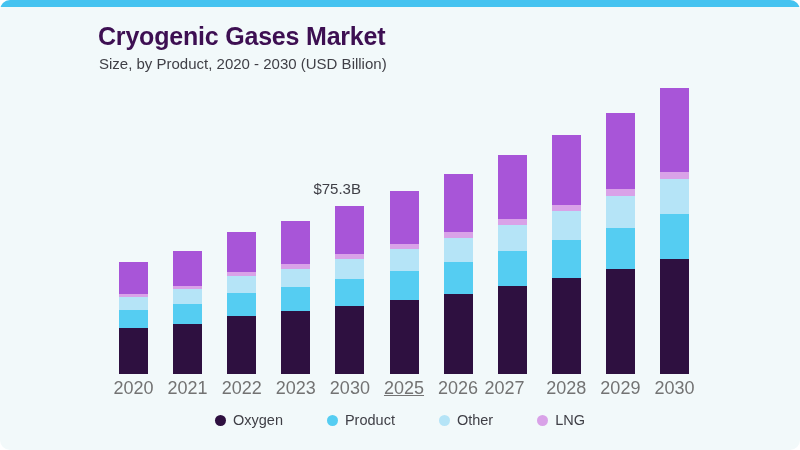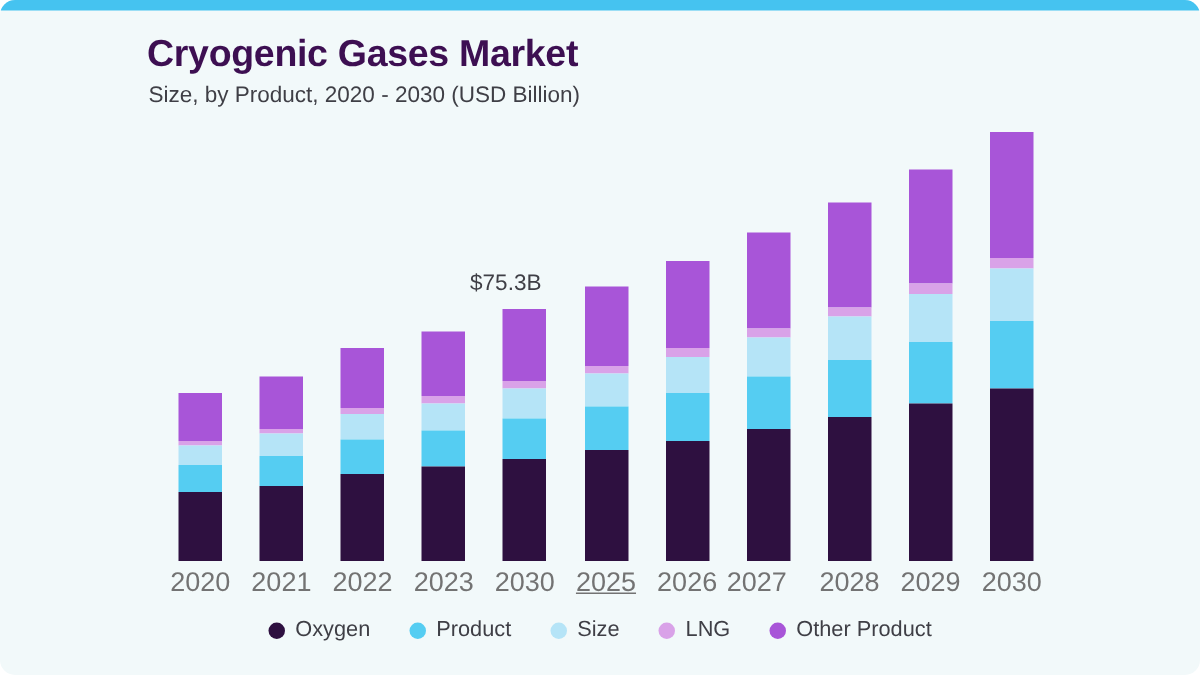--- a/index.html
+++ b/index.html
@@ -42,21 +42,21 @@
     font-size:18px;color:#737373;
   }
   #annotation{
     position:absolute;
     font-size:15px;color:#3f3f46;
     white-space:nowrap;
   }
   #legend{
     position:absolute;left:0;right:0;top:412px;
     display:flex;justify-content:center;align-items:flex-start;
-    gap:26px;
+    gap:44px;
   }
   .legend-item{display:flex;align-items:center;gap:7px;}
   .legend-dot{width:11px;height:11px;border-radius:50%;display:block;}
   .legend-label{font-size:14.5px;color:#3f3f46;white-space:nowrap;}
 </style>
 </head>
 <body>
 
 <div id="card">
 
@@ -187,25 +187,21 @@
       <div class="legend-item">
         <span class="legend-dot" style="background: rgb(46, 16, 64);"></span>
         <span class="legend-label">Oxygen</span>
       </div>
       <div class="legend-item">
         <span class="legend-dot" style="background: rgb(85, 205, 242);"></span>
         <span class="legend-label">Product</span>
       </div>
       <div class="legend-item">
         <span class="legend-dot" style="background: rgb(181, 228, 247);"></span>
-        <span class="legend-label">Size</span>
+        <span class="legend-label">Other</span>
       </div>
       <div class="legend-item">
         <span class="legend-dot" style="background: rgb(217, 162, 232);"></span>
         <span class="legend-label">LNG</span>
       </div>
-      <div class="legend-item">
-        <span class="legend-dot" style="background: rgb(168, 85, 216);"></span>
-        <span class="legend-label">Other Product</span>
-      </div>
     </div>
 
 </div>
 
 </body></html>

